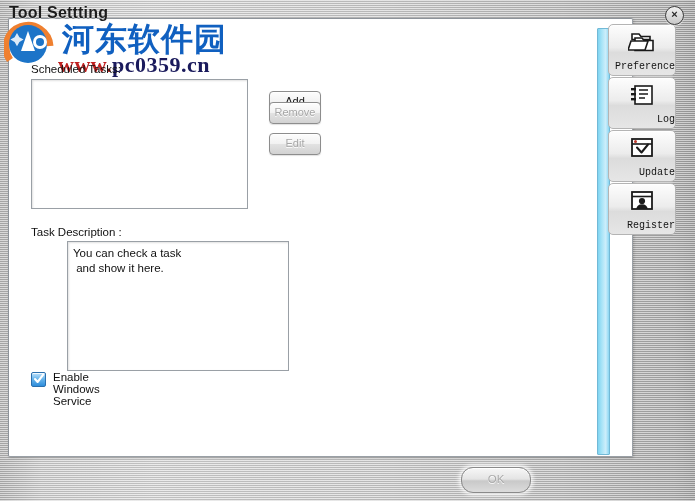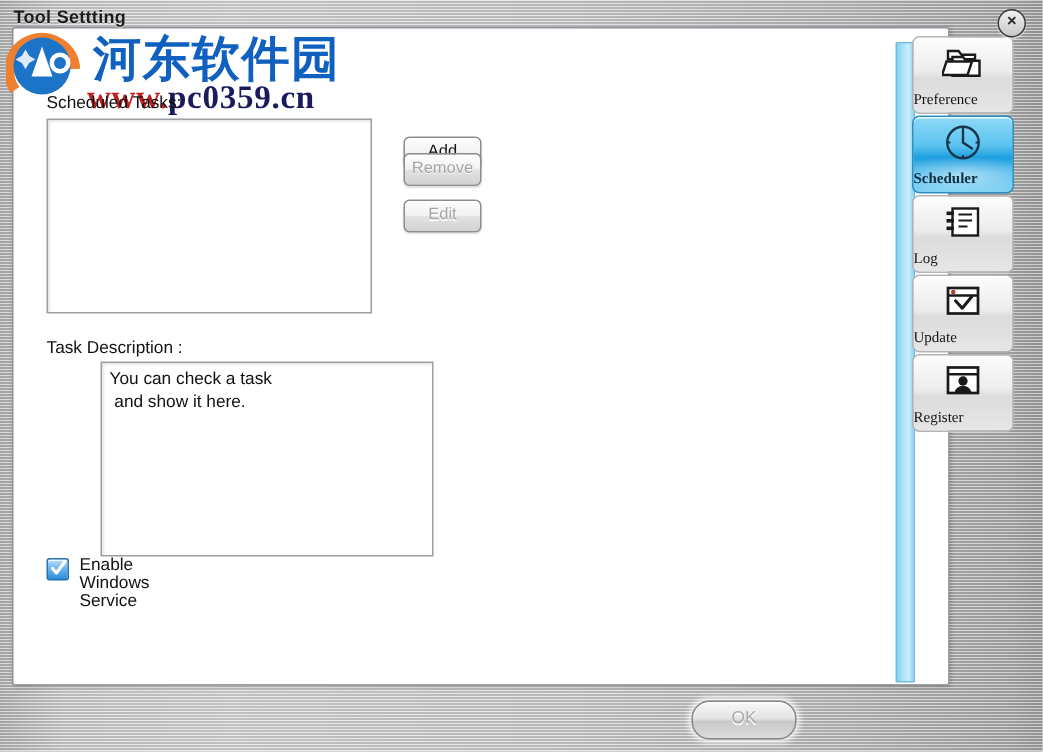--- a/index.html
+++ b/index.html
@@ -13,21 +13,21 @@
     background:
       repeating-linear-gradient(to bottom,
         rgba(255,255,255,0.55) 0px, rgba(255,255,255,0.55) 1px,
         rgba(150,150,150,0.30) 1px, rgba(150,150,150,0.30) 2px),
       linear-gradient(to right,#a9a9a9 0%, #c9c9c9 6%, #d2d2d2 22%,
                       #c6c6c6 55%, #b2b2b2 80%, #9d9d9d 97%, #8f8f8f 100%);
   }
   
   .title{
     position:absolute;left:9px;top:4px;
-    font-size:12px;font-weight:bold;color:#1c1c1c;
+    font-size:16px;font-weight:bold;color:#1c1c1c;
     letter-spacing:.2px;z-index:40;
     text-shadow:0 1px 0 rgba(255,255,255,.6);
   }
   .close-btn{
     position:absolute;right:11px;top:6px;width:17px;height:17px;
     border-radius:50%;border:1.5px solid #3c3c3c;
     background:linear-gradient(to bottom,#f0f0f0,#c8c8c8);
     color:#262626;font-size:11px;font-weight:bold;line-height:14px;
     text-align:center;z-index:60;cursor:pointer;
     box-shadow:0 1px 1px rgba(255,255,255,.7);
@@ -113,22 +113,22 @@
     border:1px solid #b4b4b4;border-radius:5px;
     box-shadow:inset 0 1px 0 #fff;
     cursor:pointer;
   }
   .navbtn .icon{
     position:absolute;left:0;right:0;top:3px;height:28px;
     display:flex;align-items:center;justify-content:center;
   }
   .navbtn .nlabel{
     position:absolute;left:0;right:0;bottom:3px;
-    text-align:left;font-size:10px;color:#141414;
-    font-family:Liberation Serif, serif;
+    text-align:right;font-size:10px;color:#141414;
+    font-family:Liberation Mono, monospace;
   }
   .navbtn.active{
     background:
       radial-gradient(ellipse 80px 18px at 50% 78%, rgba(255,255,255,.55), rgba(255,255,255,0) 70%),
       linear-gradient(to bottom,#8fd9f7 0%,#5cc3ef 38%,#1e9fe0 54%,#46b6ea 78%,#7fd2f4 100%);
     border:1px solid #2a8fc4;
     box-shadow:inset 0 1px 0 rgba(255,255,255,.85);
   }
   .navbtn.active .nlabel{color:#0e2f44;font-weight:bold;}
   
@@ -199,30 +199,20 @@
       <div class="icon">
         <svg width="28" height="24" viewBox="0 0 28 24">
           <path d="M4 4 h7 l2 2.5 h9 v3 h-18z" fill="#fff" stroke="#1a1a1a" stroke-width="1.6"></path>
           <path d="M7 8 h7 l2 2.5 h9 v10 h-18z" fill="#fff" stroke="#1a1a1a" stroke-width="1.6"></path>
           <path d="M3 11 h17 l-3 9 h-17z" fill="#fff" stroke="#1a1a1a" stroke-width="1.6"></path>
         </svg>
       </div>
       <div class="nlabel">Preference</div>
     </div>
 
-    <div class="navbtn active">
-      <div class="icon">
-        <svg width="26" height="26" viewBox="0 0 26 26">
-          <circle cx="13" cy="13" r="10.5" fill="none" stroke="#16384a" stroke-width="1.6"></circle>
-          <path d="M13 5 V13 L19 17" fill="none" stroke="#16384a" stroke-width="1.6" stroke-linecap="round"></path>
-          <path d="M13 2.6 v2 M23.4 13 h-2 M13 23.4 v-2 M2.6 13 h2" stroke="#16384a" stroke-width="1.4"></path>
-        </svg>
-      </div>
-      <div class="nlabel">Scheduler</div>
-    </div>
 
     <div class="navbtn">
       <div class="icon">
         <svg width="26" height="24" viewBox="0 0 26 24">
           <rect x="6" y="3" width="17" height="18" fill="#fff" stroke="#1a1a1a" stroke-width="1.6"></rect>
           <path d="M10 7 h9 M10 11 h9 M10 15 h6" stroke="#1a1a1a" stroke-width="1.4"></path>
           <rect x="2" y="5" width="5" height="2.4" fill="#1a1a1a"></rect>
           <rect x="2" y="10" width="5" height="2.4" fill="#1a1a1a"></rect>
           <rect x="2" y="15" width="5" height="2.4" fill="#1a1a1a"></rect>
         </svg>

